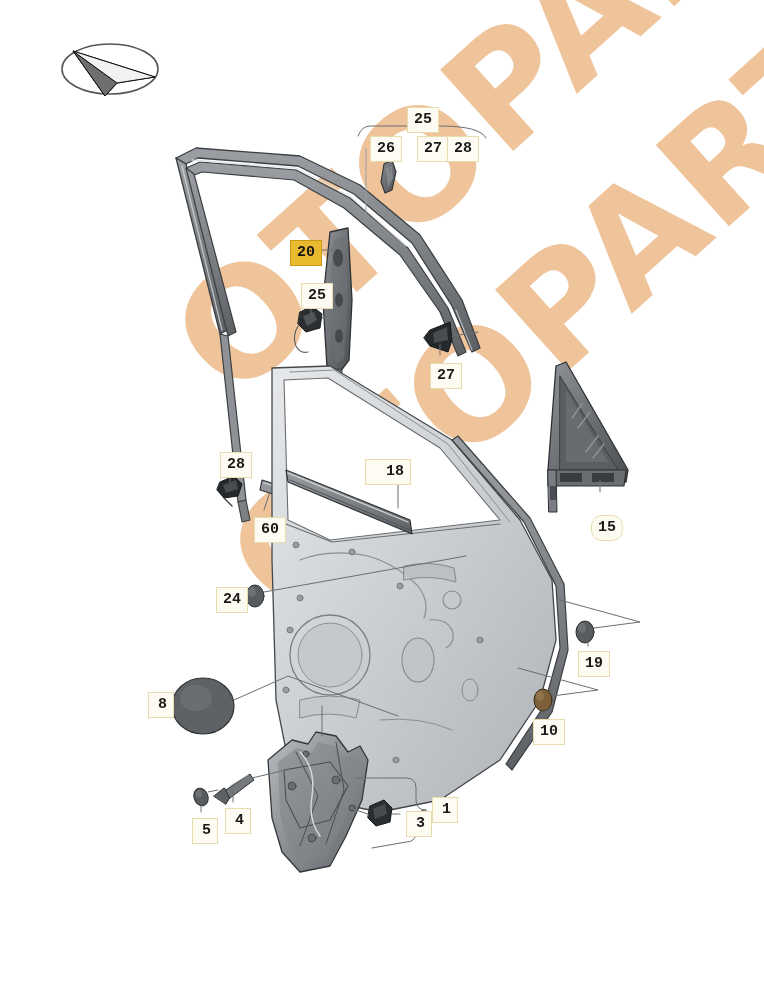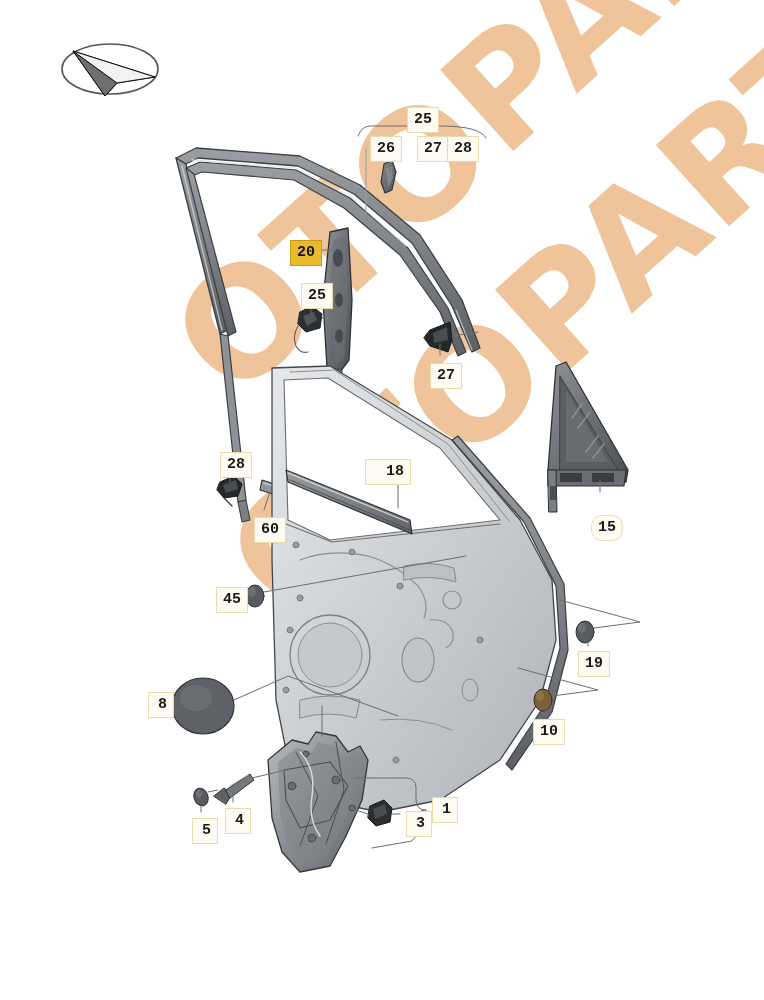--- a/index.html
+++ b/index.html
@@ -332,21 +332,21 @@
   <div class="lbl" style="left:370px;top:136px;">26</div>
   <div class="lbl" style="left:417px;top:136px;">27</div>
   <div class="lbl" style="left:447px;top:136px;">28</div>
   <div class="lbl hl" style="left:290px;top:240px;">20</div>
   <div class="lbl" style="left:301px;top:283px;">25</div>
   <div class="lbl" style="left:430px;top:363px;">27</div>
   <div class="lbl" style="left:591px;top:515px;border-radius:11px;">15</div>
   <div class="lbl" style="left:220px;top:452px;">28</div>
   <div class="lbl" style="left:254px;top:517px;">60</div>
   <div class="lbl" style="left:365px;top:459px;padding-left:20px;">18</div>
-  <div class="lbl" style="left:216px;top:587px;">45</div>
+  <div class="lbl" style="left:216px;top:587px;">24</div>
   <div class="lbl" style="left:578px;top:651px;">19</div>
   <div class="lbl" style="left:533px;top:719px;">10</div>
   <div class="lbl" style="left:148px;top:692px;">8</div>
   <div class="lbl" style="left:192px;top:818px;">5</div>
   <div class="lbl" style="left:225px;top:808px;">4</div>
   <div class="lbl" style="left:406px;top:811px;">3</div>
   <div class="lbl" style="left:432px;top:797px;">1</div>
 
 </div>
 

